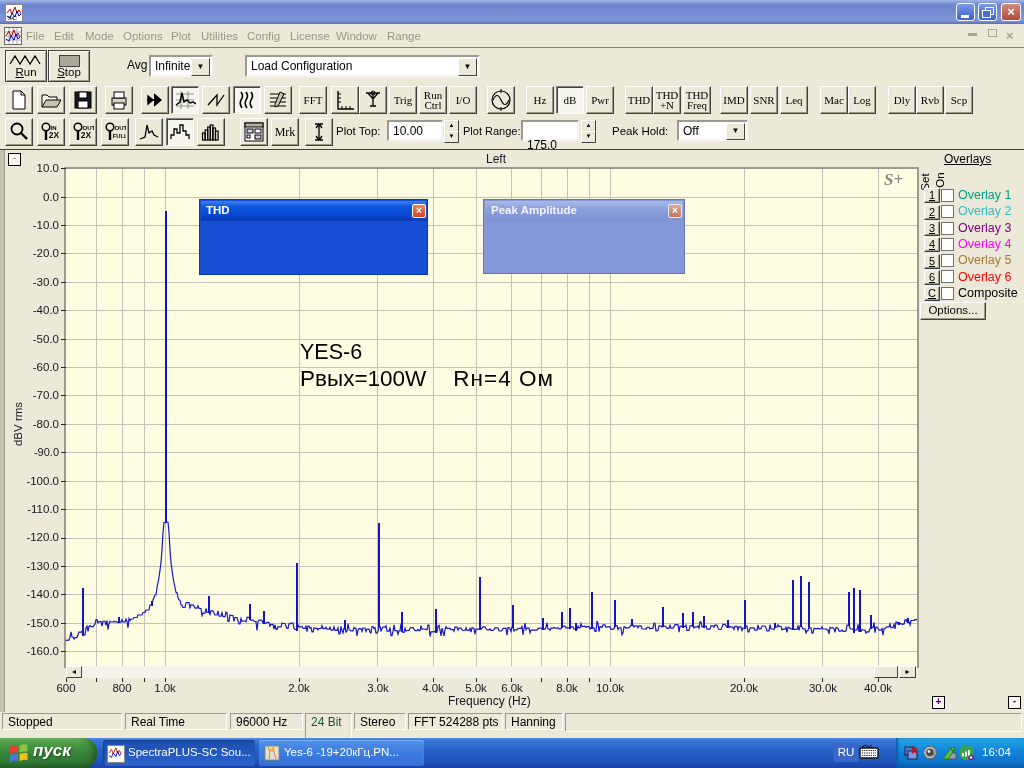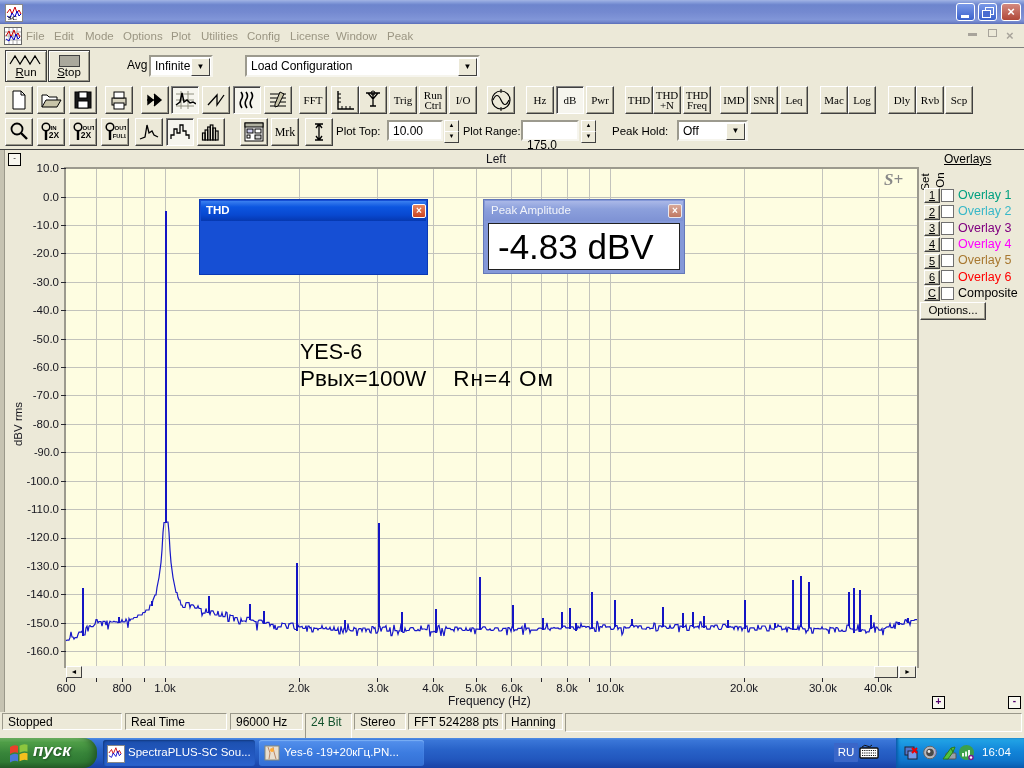--- a/index.html
+++ b/index.html
@@ -33,21 +33,21 @@
   </div>
   <div class="abs" style="left:26px;top:6px;font-size:11.5px;color:#9b9683">File</div>
   <div class="abs" style="left:54px;top:6px;font-size:11.5px;color:#9b9683">Edit</div>
   <div class="abs" style="left:85px;top:6px;font-size:11.5px;color:#9b9683">Mode</div>
   <div class="abs" style="left:123px;top:6px;font-size:11.5px;color:#9b9683">Options</div>
   <div class="abs" style="left:171px;top:6px;font-size:11.5px;color:#9b9683">Plot</div>
   <div class="abs" style="left:201px;top:6px;font-size:11.5px;color:#9b9683">Utilities</div>
   <div class="abs" style="left:247px;top:6px;font-size:11.5px;color:#9b9683">Config</div>
   <div class="abs" style="left:290px;top:6px;font-size:11.5px;color:#9b9683">License</div>
   <div class="abs" style="left:336px;top:6px;font-size:11.5px;color:#9b9683">Window</div>
-  <div class="abs" style="left:387px;top:6px;font-size:11.5px;color:#9b9683">Peak</div>
+  <div class="abs" style="left:387px;top:6px;font-size:11.5px;color:#9b9683">Range</div>
   <div class="abs" style="left:968px;top:9px;width:9px;height:3px;background:#a8a49b"></div>
   <div class="abs" style="left:988px;top:5px;width:7px;height:6px;border:1.5px solid #a8a49b"></div>
   <div class="abs" style="left:1006px;top:4px;font-size:13px;color:#a8a49b;font-weight:bold">×</div>
 </div>
 
 <div class="abs" style="left:0;top:48px;width:1024px;height:37px;background:#ece9d8;border-bottom:1px solid #c8c4b0">
   <div class="abs" style="left:5px;top:2px;width:40px;height:30px;background:#ece9d8;border:1px solid #404040;box-shadow:inset 1px 1px 0 #fff,inset -1px -1px 0 #9a988a">
     <svg width="34" height="14" viewBox="0 0 34 14" style="position:absolute;left:3px;top:2px">
         <path d="M1 11 L6 3 L11 11 L16 3 L21 11 L26 3 L31 11" fill="none" stroke="#000" stroke-width="1.2"></path>
       </svg>
@@ -432,25 +432,22 @@
 
 <div class="abs" style="left:199px;top:199px;width:227px;height:74px;background:#164fd4;border:1px solid #0a38b4">
   <div class="abs" style="left:1px;top:1px;width:225px;height:20px;background:linear-gradient(#3a80f0,#0c56e0 30%,#0848d0 70%,#0638b0)">
     <div class="abs" style="left:5px;top:3px;font-size:11.5px;font-weight:bold;color:#fff">THD</div>
     <div class="abs" style="left:211px;top:3px;width:14px;height:14px;border-radius:2px;background:linear-gradient(#e88860,#cc4422);border:1px solid #fff;box-sizing:border-box;color:#fff;font-size:10px;font-weight:bold;text-align:center;line-height:12px">×</div>
   </div>
 </div>
 
 <div class="abs" style="left:483px;top:199px;width:200px;height:73px;background:#8498d8;border:1px solid #6478b8">
   <div class="abs" style="left:1px;top:1px;width:198px;height:20px;background:linear-gradient(#aab8e8,#8ca0dc 40%,#7e92d4)">
-    <div class="abs" style="left:6px;top:3px;font-size:11.5px;font-weight:normal;color:#f2f4fa">Peak Amplitude</div>
+    <div class="abs" style="left:6px;top:3px;font-size:11.5px;font-weight:bold;color:#f2f4fa">Peak Amplitude</div>
     <div class="abs" style="left:183px;top:3px;width:14px;height:14px;border-radius:2px;background:linear-gradient(#d8a898,#c07862);border:1px solid #e8e8f0;box-sizing:border-box;color:#fff;font-size:10px;font-weight:bold;text-align:center;line-height:12px">×</div>
-  </div>
-  <div class="abs" style="left:4px;top:23px;width:190px;height:45px;background:#fff;border:1px solid #202020">
-    <div class="abs" style="left:9px;top:3px;font-size:35px;color:#000">-4.83 dBV</div>
   </div>
 </div>
 
 <div class="abs" style="left:300px;top:340px;font-size:21.5px;color:#000">YES-6</div>
 <div class="abs" style="left:300px;top:366px;font-size:22.5px;color:#000">Pвых=100W<span style="display:inline-block;width:27px"></span><span style="letter-spacing:1px">Rн=4 Ом</span></div>
 
 <div class="abs" style="left:0;top:712px;width:1024px;height:20px;background:#ece9d8">
   <div class="abs" style="left:2px;top:1px;width:120px;height:17px;border:1px solid;border-color:#9a988a #fff #fff #9a988a;font-size:12px;color:#000;padding:1px 0 0 5px;box-sizing:border-box">Stopped</div>
   <div class="abs" style="left:125px;top:1px;width:102px;height:17px;border:1px solid;border-color:#9a988a #fff #fff #9a988a;font-size:12px;color:#000;padding:1px 0 0 5px;box-sizing:border-box">Real Time</div>
   <div class="abs" style="left:230px;top:1px;width:73px;height:17px;border:1px solid;border-color:#9a988a #fff #fff #9a988a;font-size:12px;color:#000;padding:1px 0 0 5px;box-sizing:border-box">96000 Hz</div>

